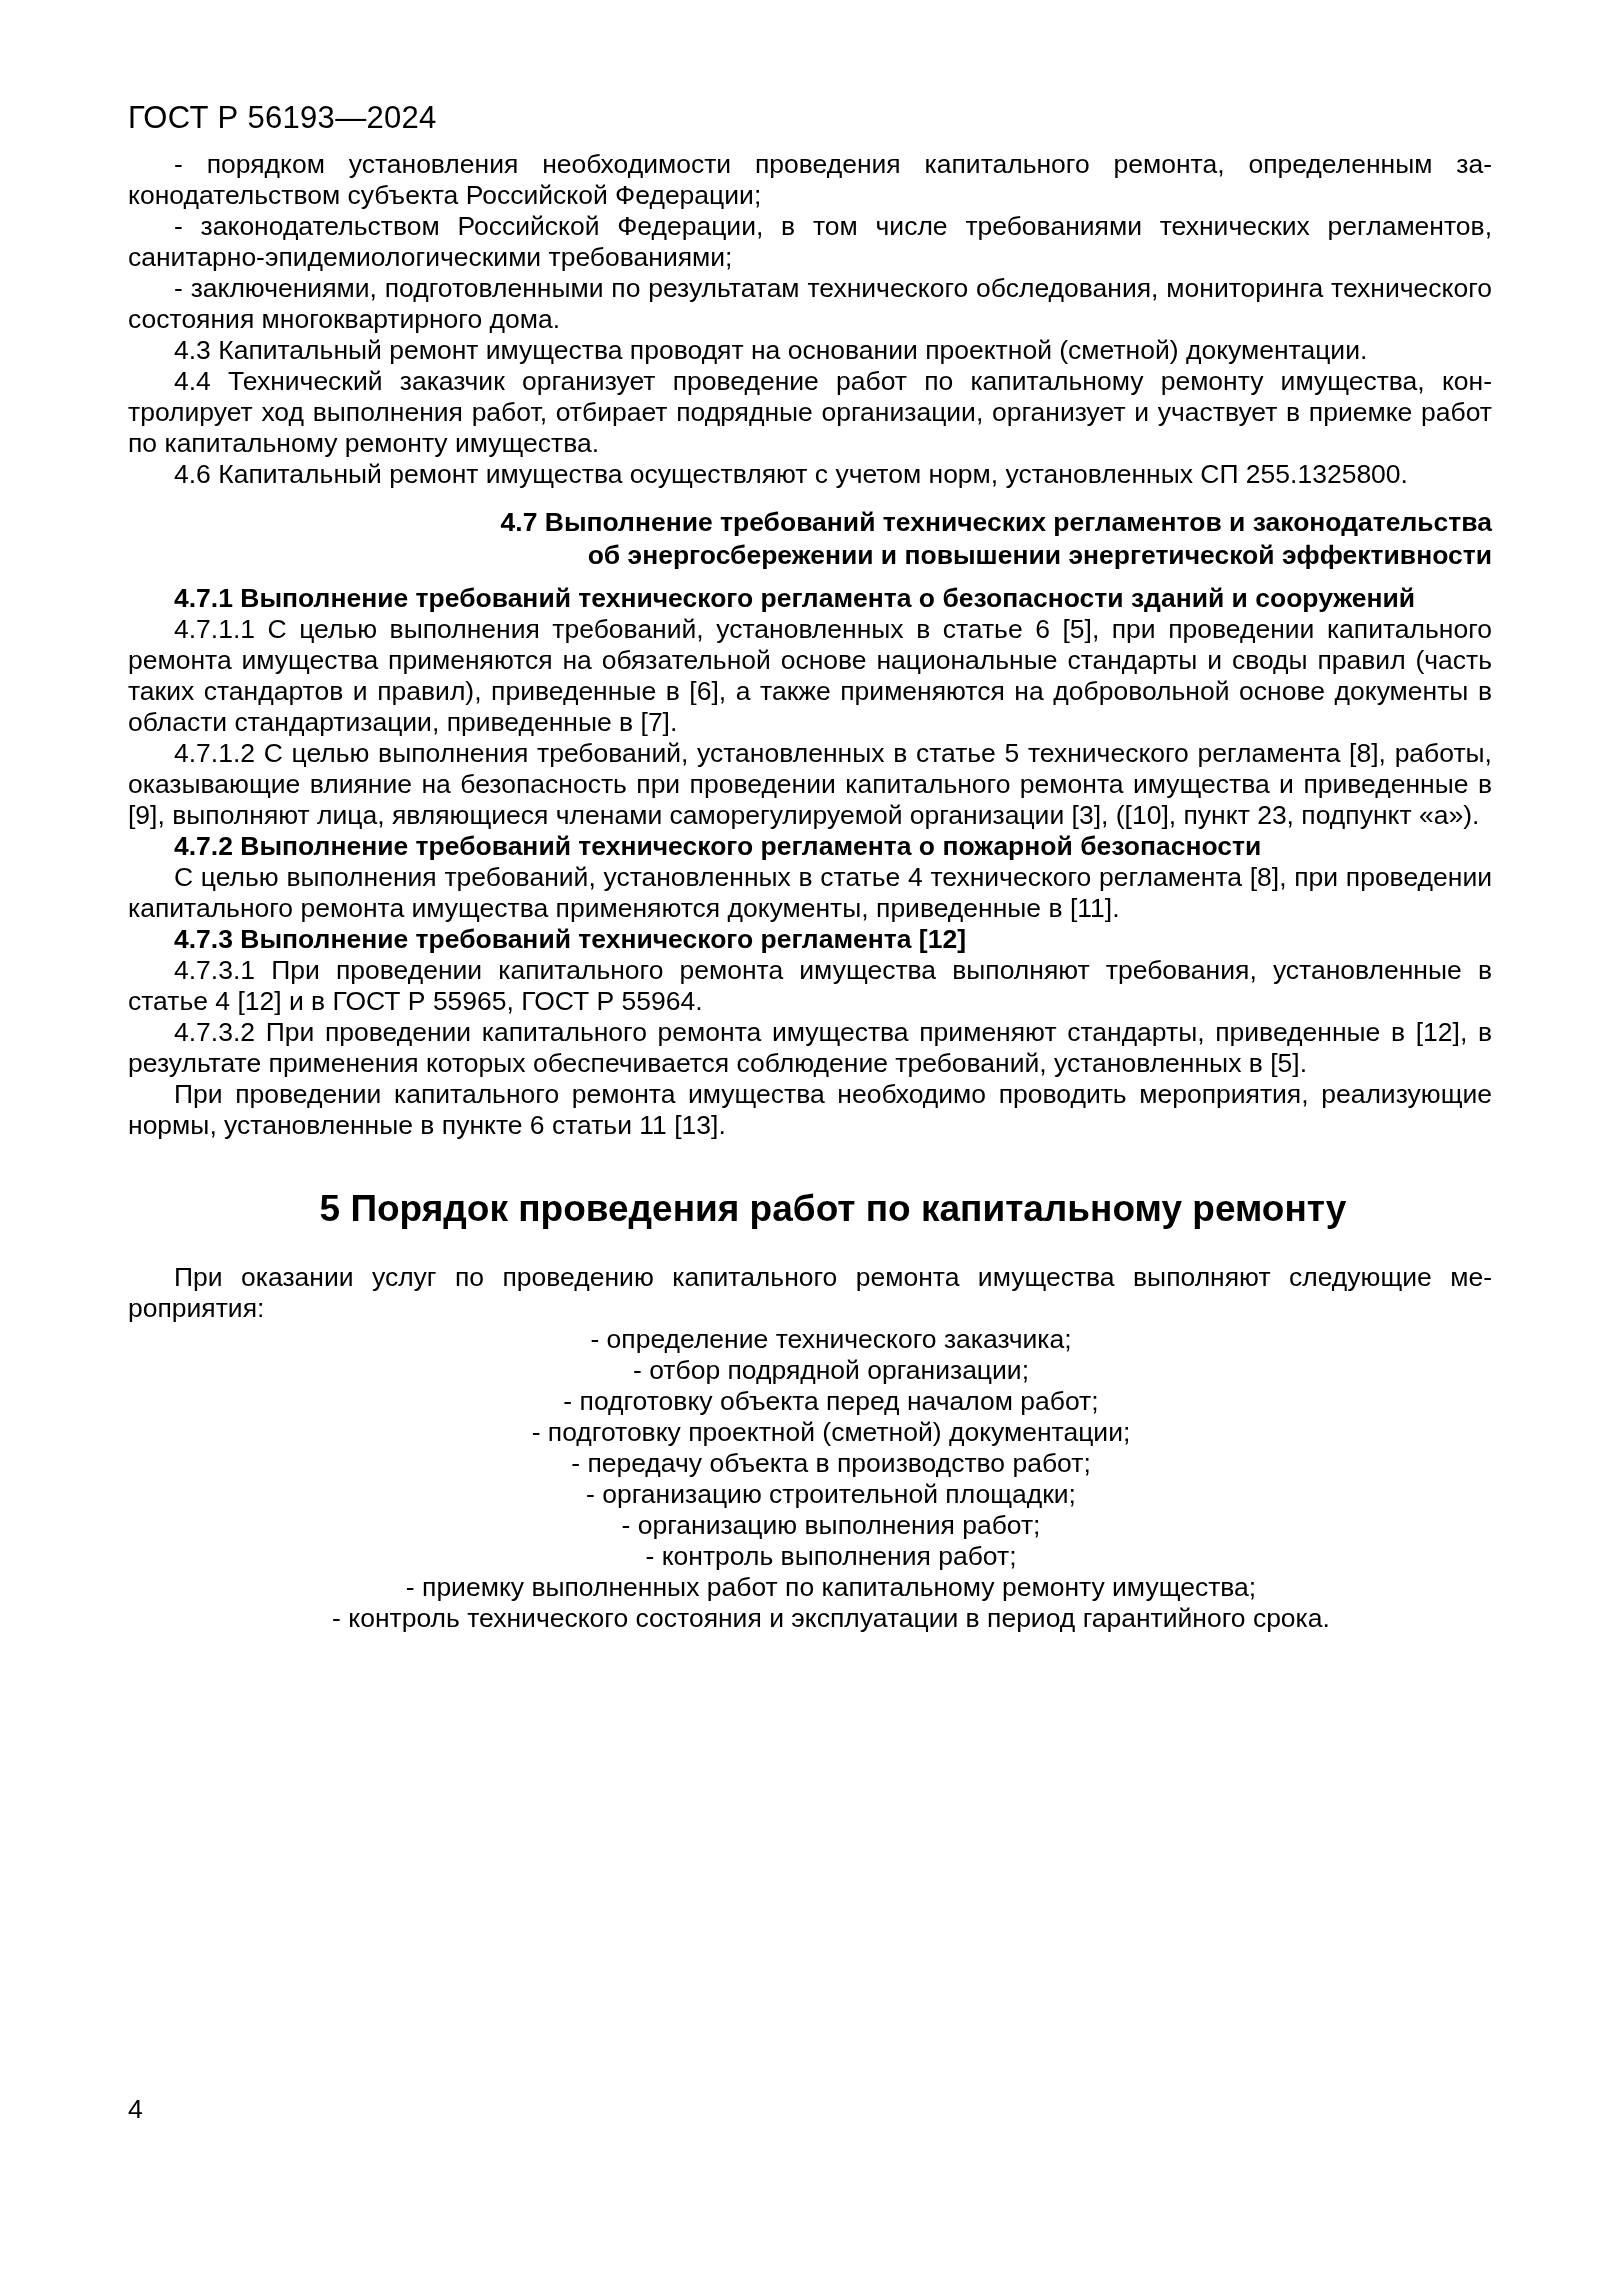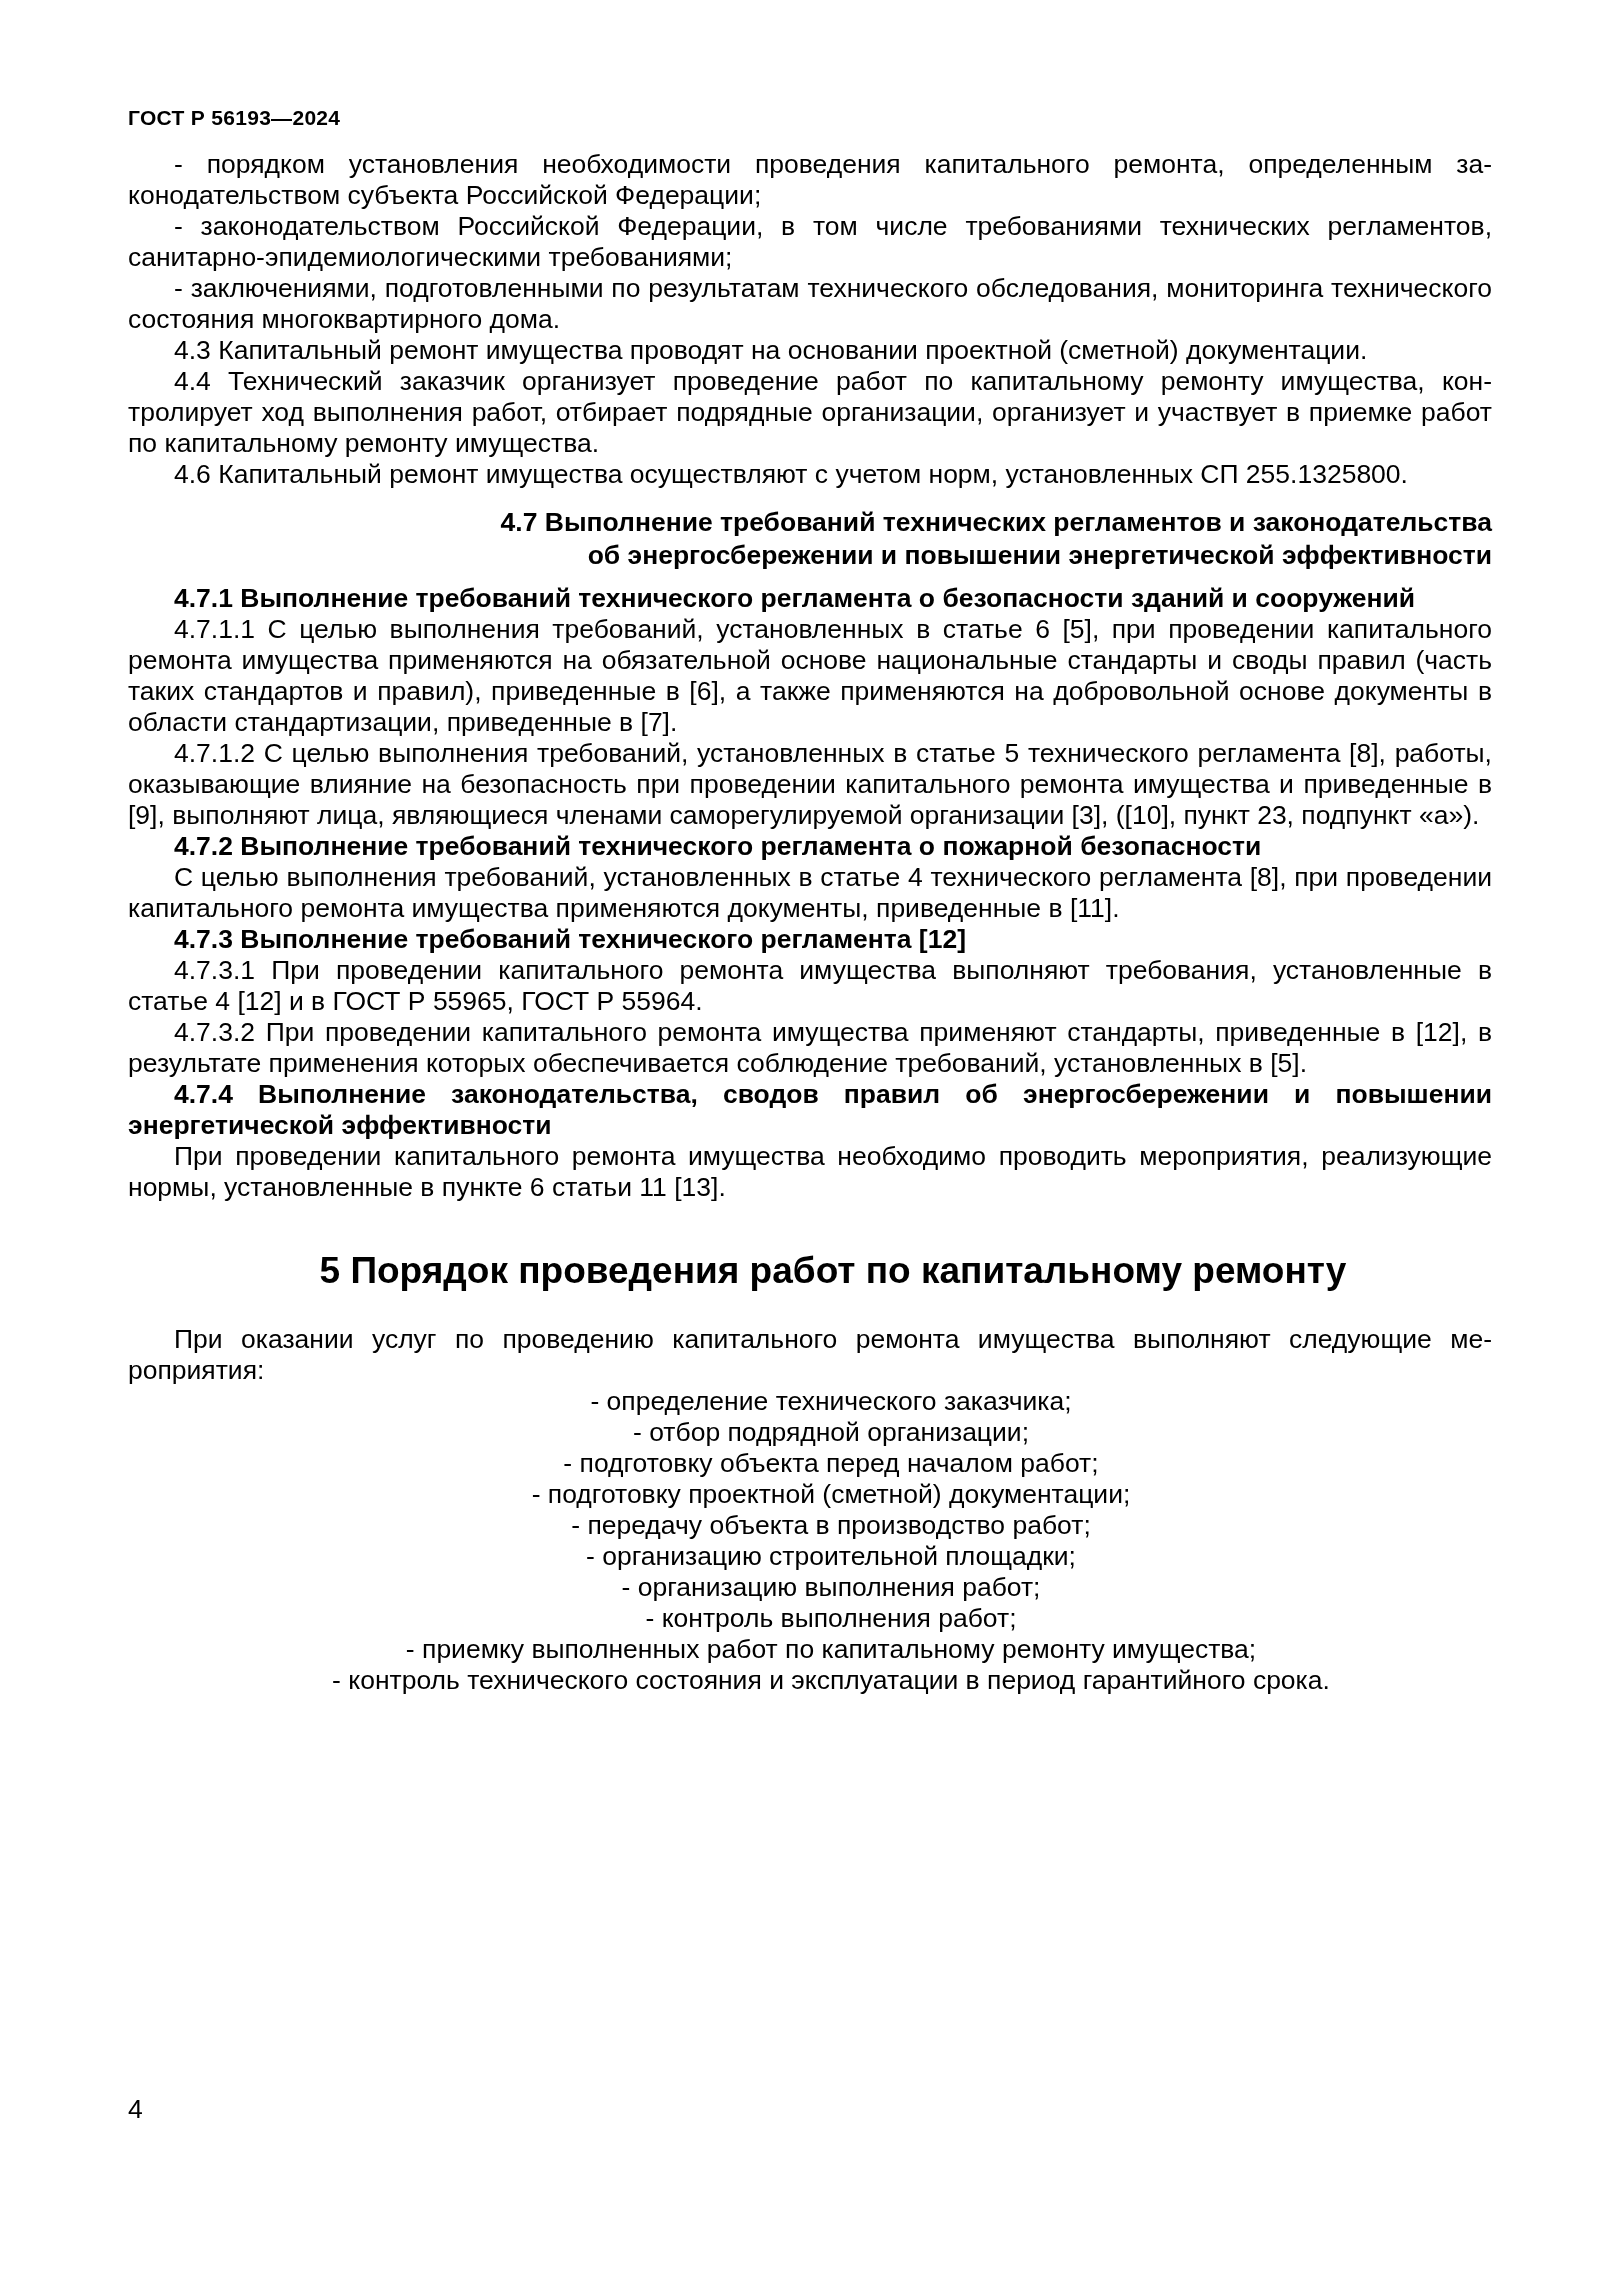--- a/index.html
+++ b/index.html
@@ -11,23 +11,23 @@
     margin: 0 auto;
     background: #ffffff;
     color: #000000;
     font-family: "Liberation Sans", "DejaVu Sans", sans-serif;
     overflow: hidden;
   }
   .doc-header {
     position: absolute;
     left: 128px;
     top: 102px;
-    font-size: 21px;
+    font-size: 31px;
     line-height: 31px;
-    font-weight: bold;
+    font-weight: normal;
     letter-spacing: 0.3px;
   }
   .content {
     position: absolute;
     left: 128px;
     top: 149px;
     width: 1364px;
   }
   .para {
     margin: 0;
@@ -85,21 +85,20 @@
       <p class="h-sub">4.7 Выполнение требований технических регламентов и законодательства
 об энергосбережении и повышении энергетической эффективности</p>
       <p class="para para-bold">4.7.1 Выполнение требований технического регламента о безопасности зданий и сооружений</p>
       <p class="para">4.7.1.1 С целью выполнения требований, установленных в статье 6 [5], при проведении капиталь­ного ремонта имущества применяются на обязательной основе национальные стандарты и своды пра­вил (часть таких стандартов и правил), приведенные в [6], а также применяются на добровольной осно­ве документы в области стандартизации, приведенные в [7].</p>
       <p class="para">4.7.1.2 С целью выполнения требований, установленных в статье 5 технического регламента [8], работы, оказывающие влияние на безопасность при проведении капитального ремонта имущества и приведенные в [9], выполняют лица, являющиеся членами саморегулируемой организации [3], ([10], пункт 23, подпункт «а»).</p>
       <p class="para para-bold">4.7.2 Выполнение требований технического регламента о пожарной безопасности</p>
       <p class="para">С целью выполнения требований, установленных в статье 4 технического регламента [8], при про­ведении капитального ремонта имущества применяются документы, приведенные в [11].</p>
       <p class="para para-bold">4.7.3 Выполнение требований технического регламента [12]</p>
       <p class="para">4.7.3.1 При проведении капитального ремонта имущества выполняют требования, установленные в статье 4 [12] и в ГОСТ Р 55965, ГОСТ Р 55964.</p>
       <p class="para">4.7.3.2 При проведении капитального ремонта имущества применяют стандарты, приведенные в [12], в результате применения которых обеспечивается соблюдение требований, установленных в [5].</p>
-      <p class="para para-bold">4.7.4 Выполнение законодательства, сводов правил об энергосбережении и повышении энергетической эффективности</p>
       <p class="para">При проведении капитального ремонта имущества необходимо проводить мероприятия, реализу­ющие нормы, установленные в пункте 6 статьи 11 [13].</p>
       <p class="h-section">5 Порядок проведения работ по капитальному ремонту</p>
       <p class="para">При оказании услуг по проведению капитального ремонта имущества выполняют следующие ме­роприятия:</p>
       <p class="list-item">- определение технического заказчика;</p>
       <p class="list-item">- отбор подрядной организации;</p>
       <p class="list-item">- подготовку объекта перед началом работ;</p>
       <p class="list-item">- подготовку проектной (сметной) документации;</p>
       <p class="list-item">- передачу объекта в производство работ;</p>
       <p class="list-item">- организацию строительной площадки;</p>
       <p class="list-item">- организацию выполнения работ;</p>

